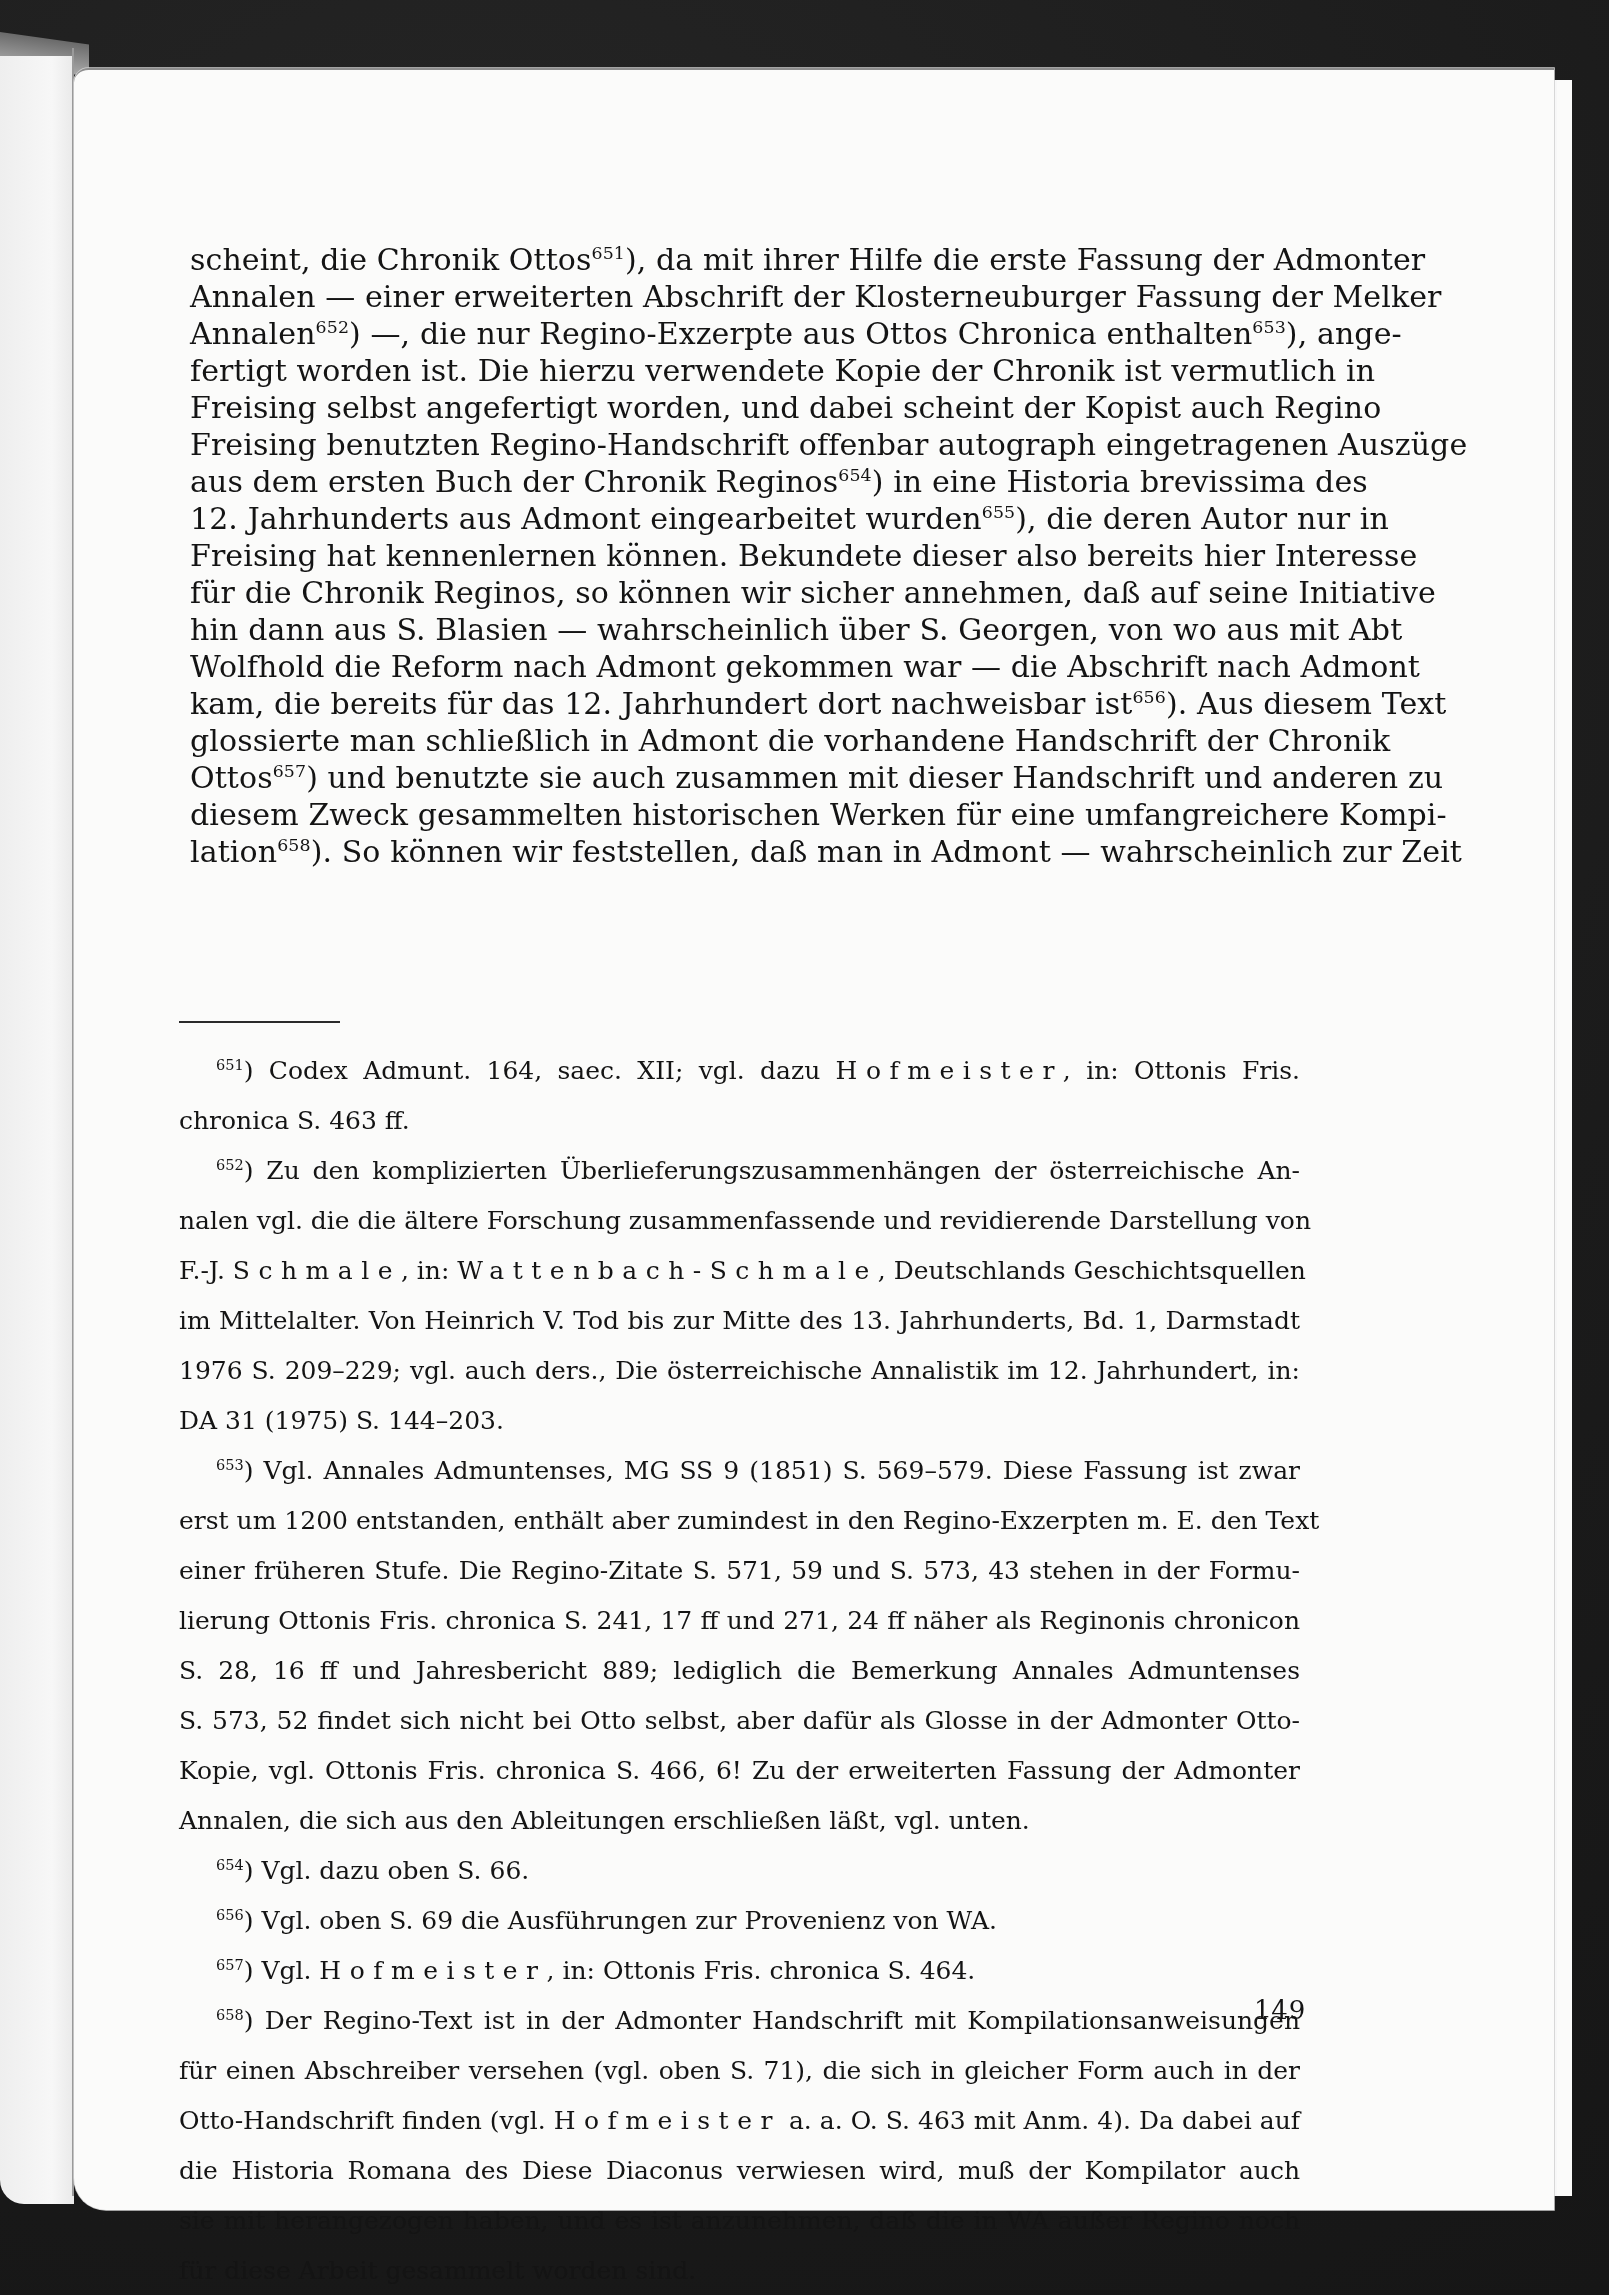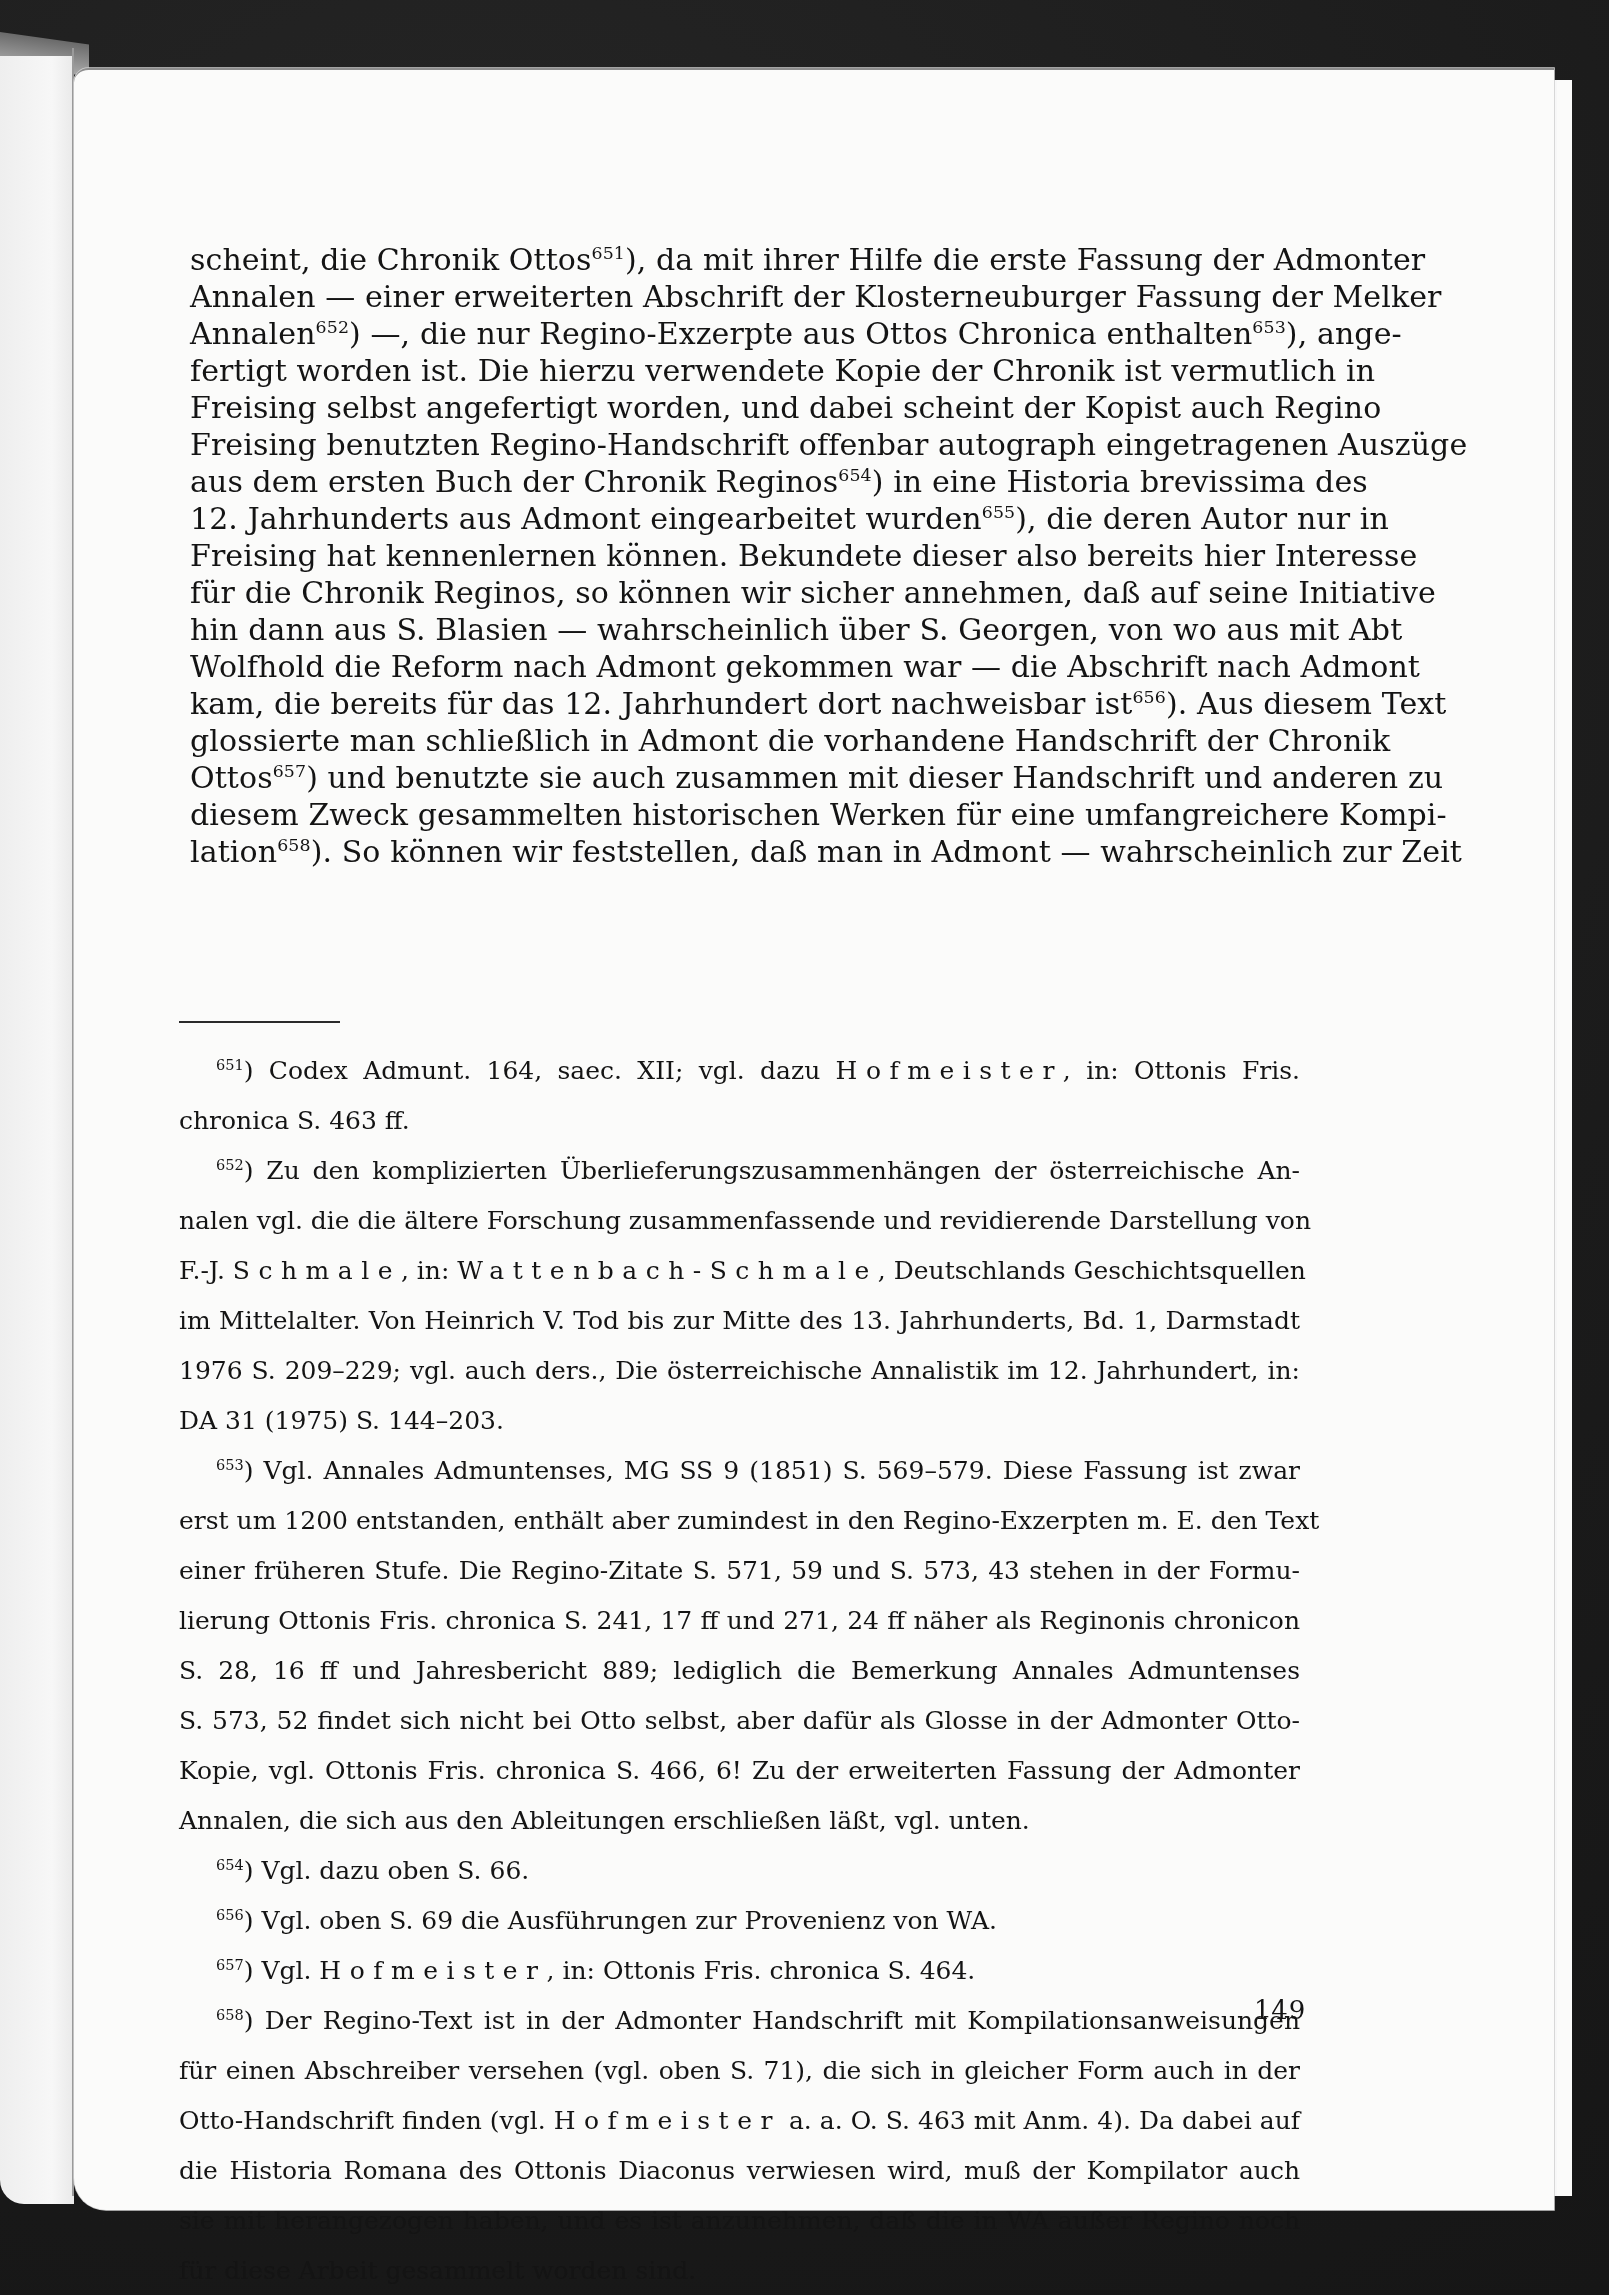--- a/index.html
+++ b/index.html
@@ -197,19 +197,19 @@
   <span class="fn-line first last"><sup>654</sup><span>) Vgl. dazu oben S. 66.</span></span>
 
 
   <span class="fn-line first last"><sup>656</sup><span>) Vgl. oben S. 69 die Ausführungen zur Provenienz von WA.</span></span>
 
   <span class="fn-line first last"><sup>657</sup><span>) Vgl. </span><span class="spaced">Hofmeister</span><span>, in: Ottonis Fris. chronica S. 464.</span></span>
 
   <span class="fn-line first"><sup>658</sup><span>) Der Regino-Text ist in der Admonter Handschrift mit Kompilationsanweisungen</span></span>
   <span class="fn-line"><span>für einen Abschreiber versehen (vgl. oben S. 71), die sich in gleicher Form auch in der</span></span>
   <span class="fn-line"><span>Otto-Handschrift finden (vgl. </span><span class="spaced">Hofmeister</span><span> a. a. O. S. 463 mit Anm. 4). Da dabei auf</span></span>
-  <span class="fn-line"><span>die Historia Romana des Ottonis Diaconus verwiesen wird, muß der Kompilator auch</span></span>
+  <span class="fn-line"><span>die Historia Romana des Diese Diaconus verwiesen wird, muß der Kompilator auch</span></span>
   <span class="fn-line"><span>sie mit herangezogen haben, und es ist anzunehmen, daß die in WA außer Regino noch</span></span>
   <span class="fn-line last"><span>für diese Arbeit gesammelt worden sind.</span></span>
 </div>
 
 <div class="page-number">149</div>
 
 
 </body></html>

